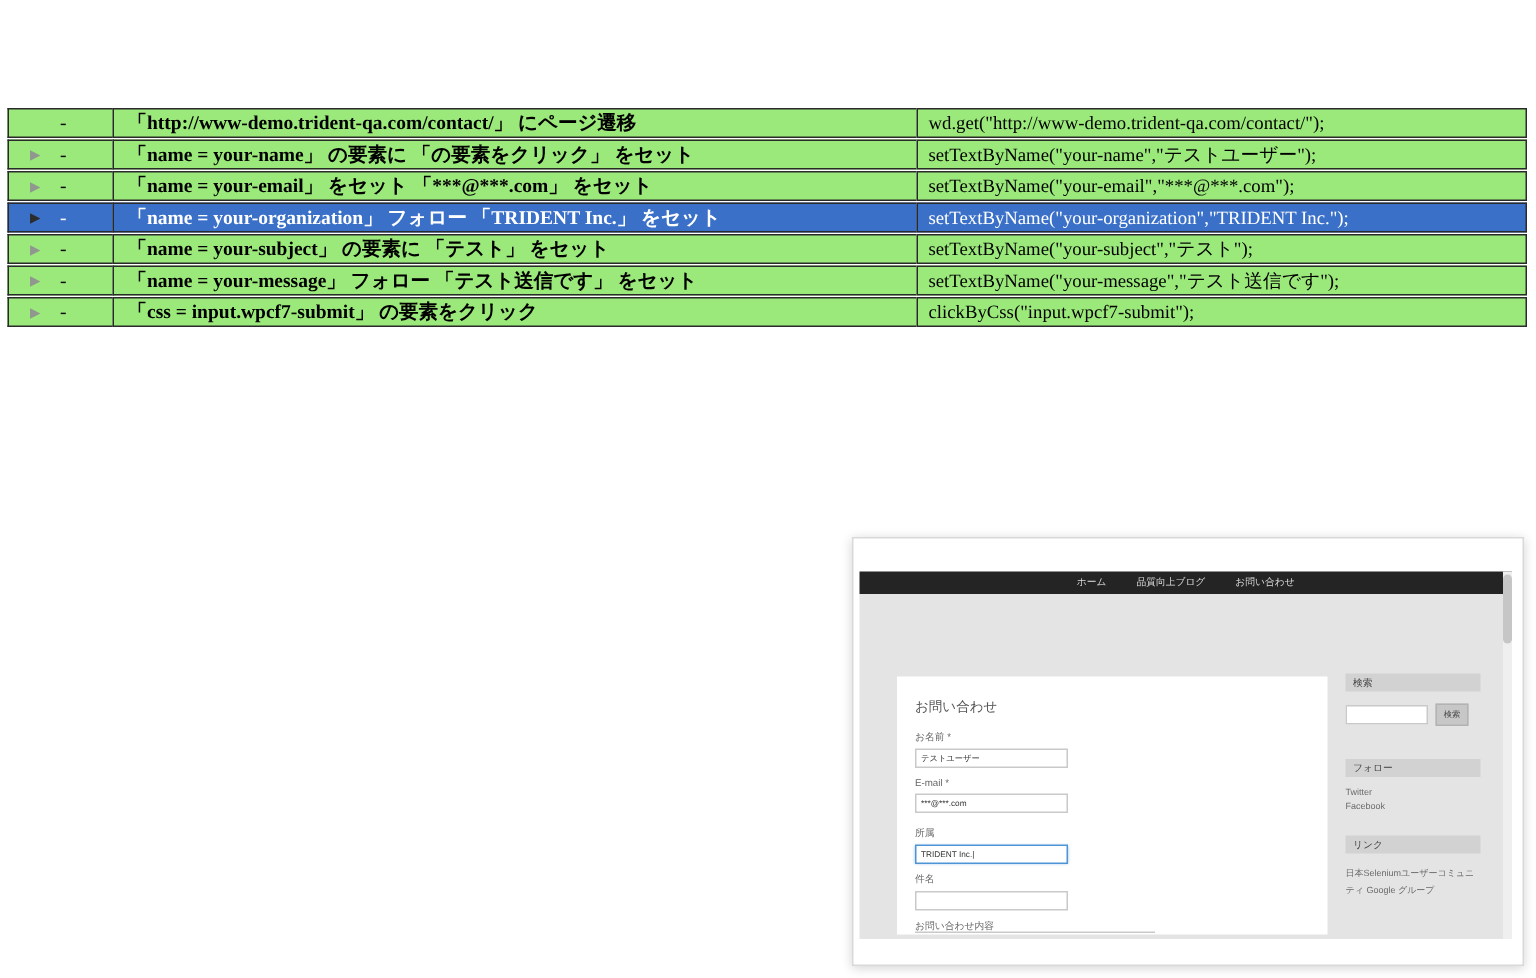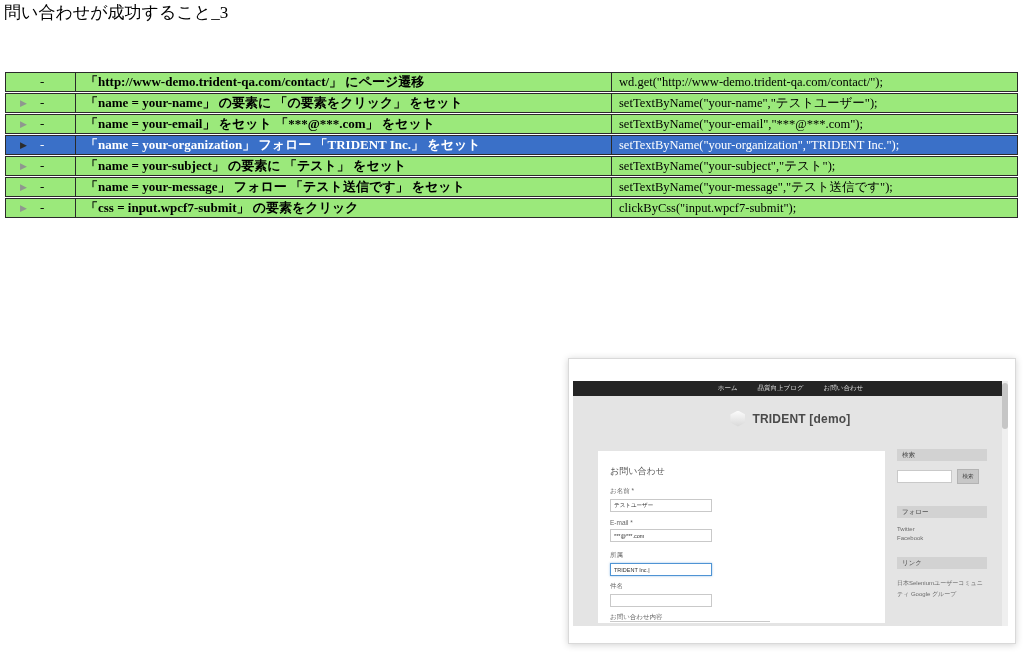--- a/index.html
+++ b/index.html
@@ -81,21 +81,20 @@
   .pv-gap{height:22px;}
   .pv-link{font-size:6px;color:#6b6b6b;margin-top:8px;white-space:nowrap;}
   .pv-longlink{font-size:6px;color:#6b6b6b;margin-top:9px;line-height:1.8;width:88px;white-space:normal;}
   .pv-scrollbar{position:absolute;left:433px;top:22px;width:6px;height:245px;background:#efefef;}
   .pv-scroll-thumb{position:absolute;left:0;top:2px;width:6px;height:46px;background:#c6c6c6;border-radius:3px;}
 </style>
 </head>
 <body>
 
 <div class="title-block">
-  <div class="line">問い合わせが成功すること_3</div>
 </div>
 
 <table class="steps">
   <colgroup>
       <col style="width:70px">
       <col style="width:536px">
       <col style="width:407px">
     </colgroup>
   <tbody>
     <tr class="no-play">
@@ -199,24 +198,20 @@
   </tbody>
 </table>
 
 <div class="preview">
   <div class="pv-navbar">
     <span class="nav-item">ホーム</span>
     <span class="nav-item">品質向上ブログ</span>
     <span class="nav-item">お問い合わせ</span>
   </div>
   <div class="pv-body">
-    <div class="pv-logo">
-      <span class="hexagon-icon"></span>
-      <span class="site-title">TRIDENT [demo]</span>
-    </div>
 
     <div class="pv-card">
       <div class="pv-heading">お問い合わせ</div>
 
       <div class="pv-field" style="top:36px;">
         <div class="pv-label">お名前 *</div>
         <div class="pv-input">テストユーザー</div>
       </div>
 
       <div class="pv-field" style="top:68px;">

